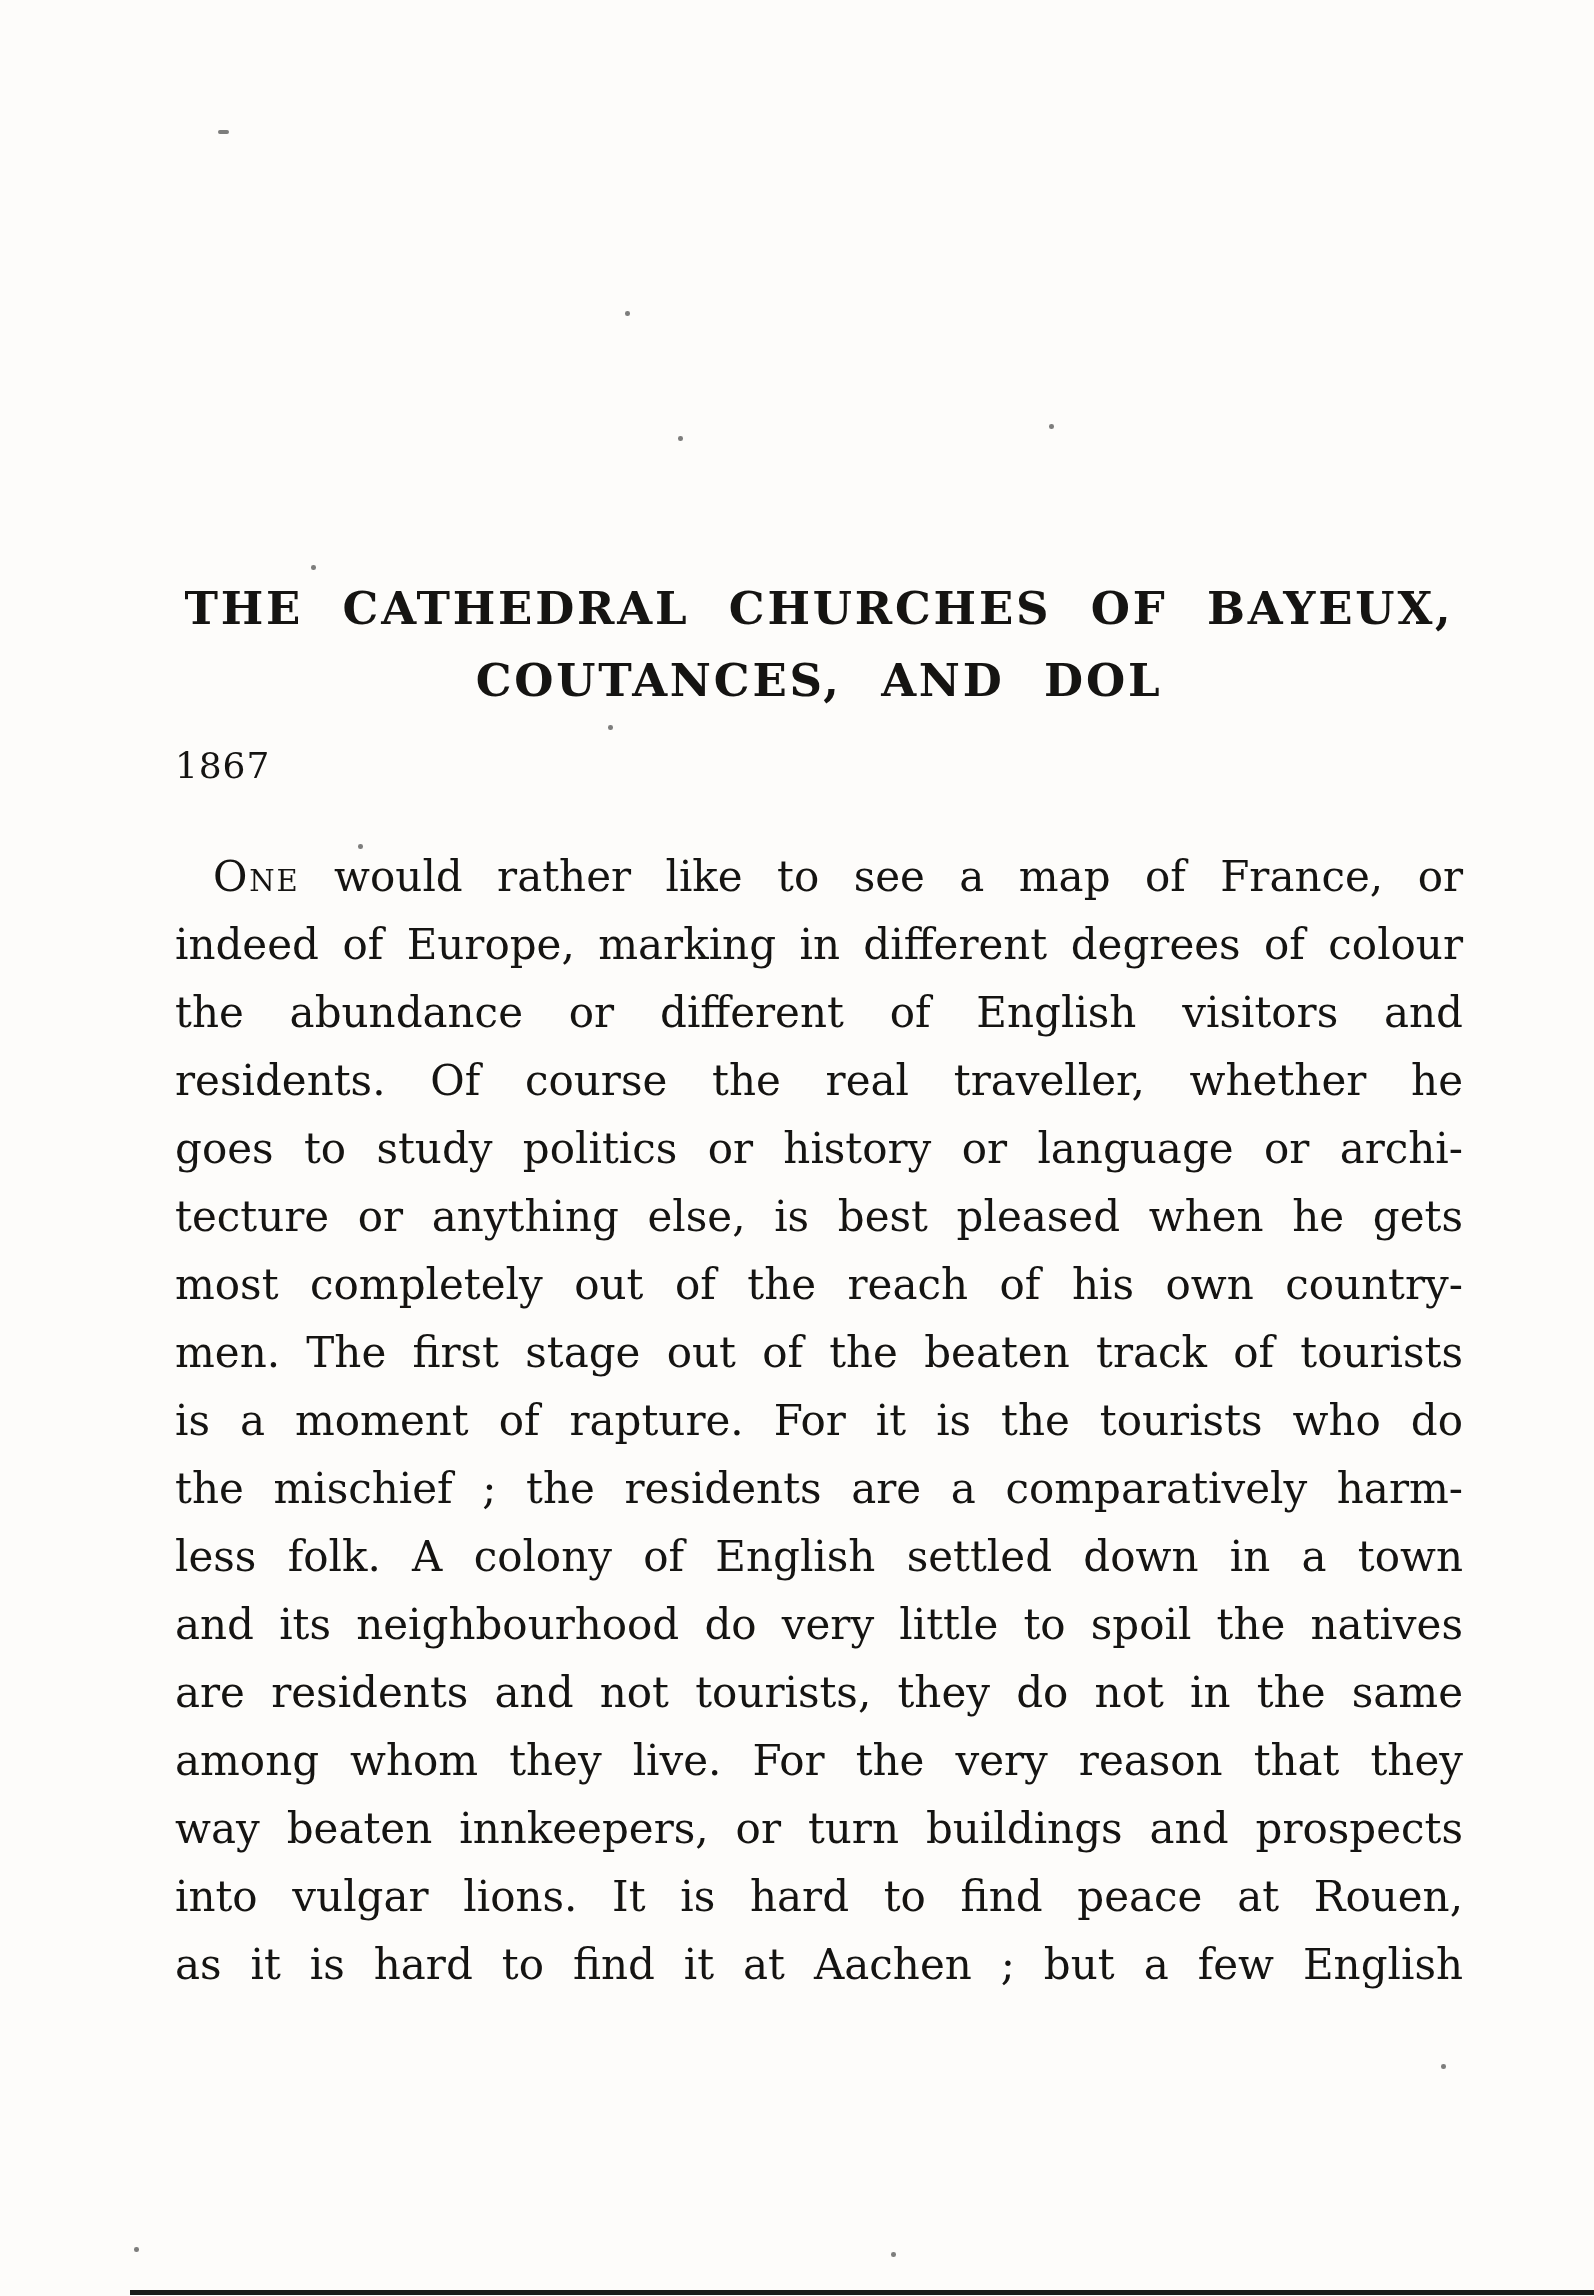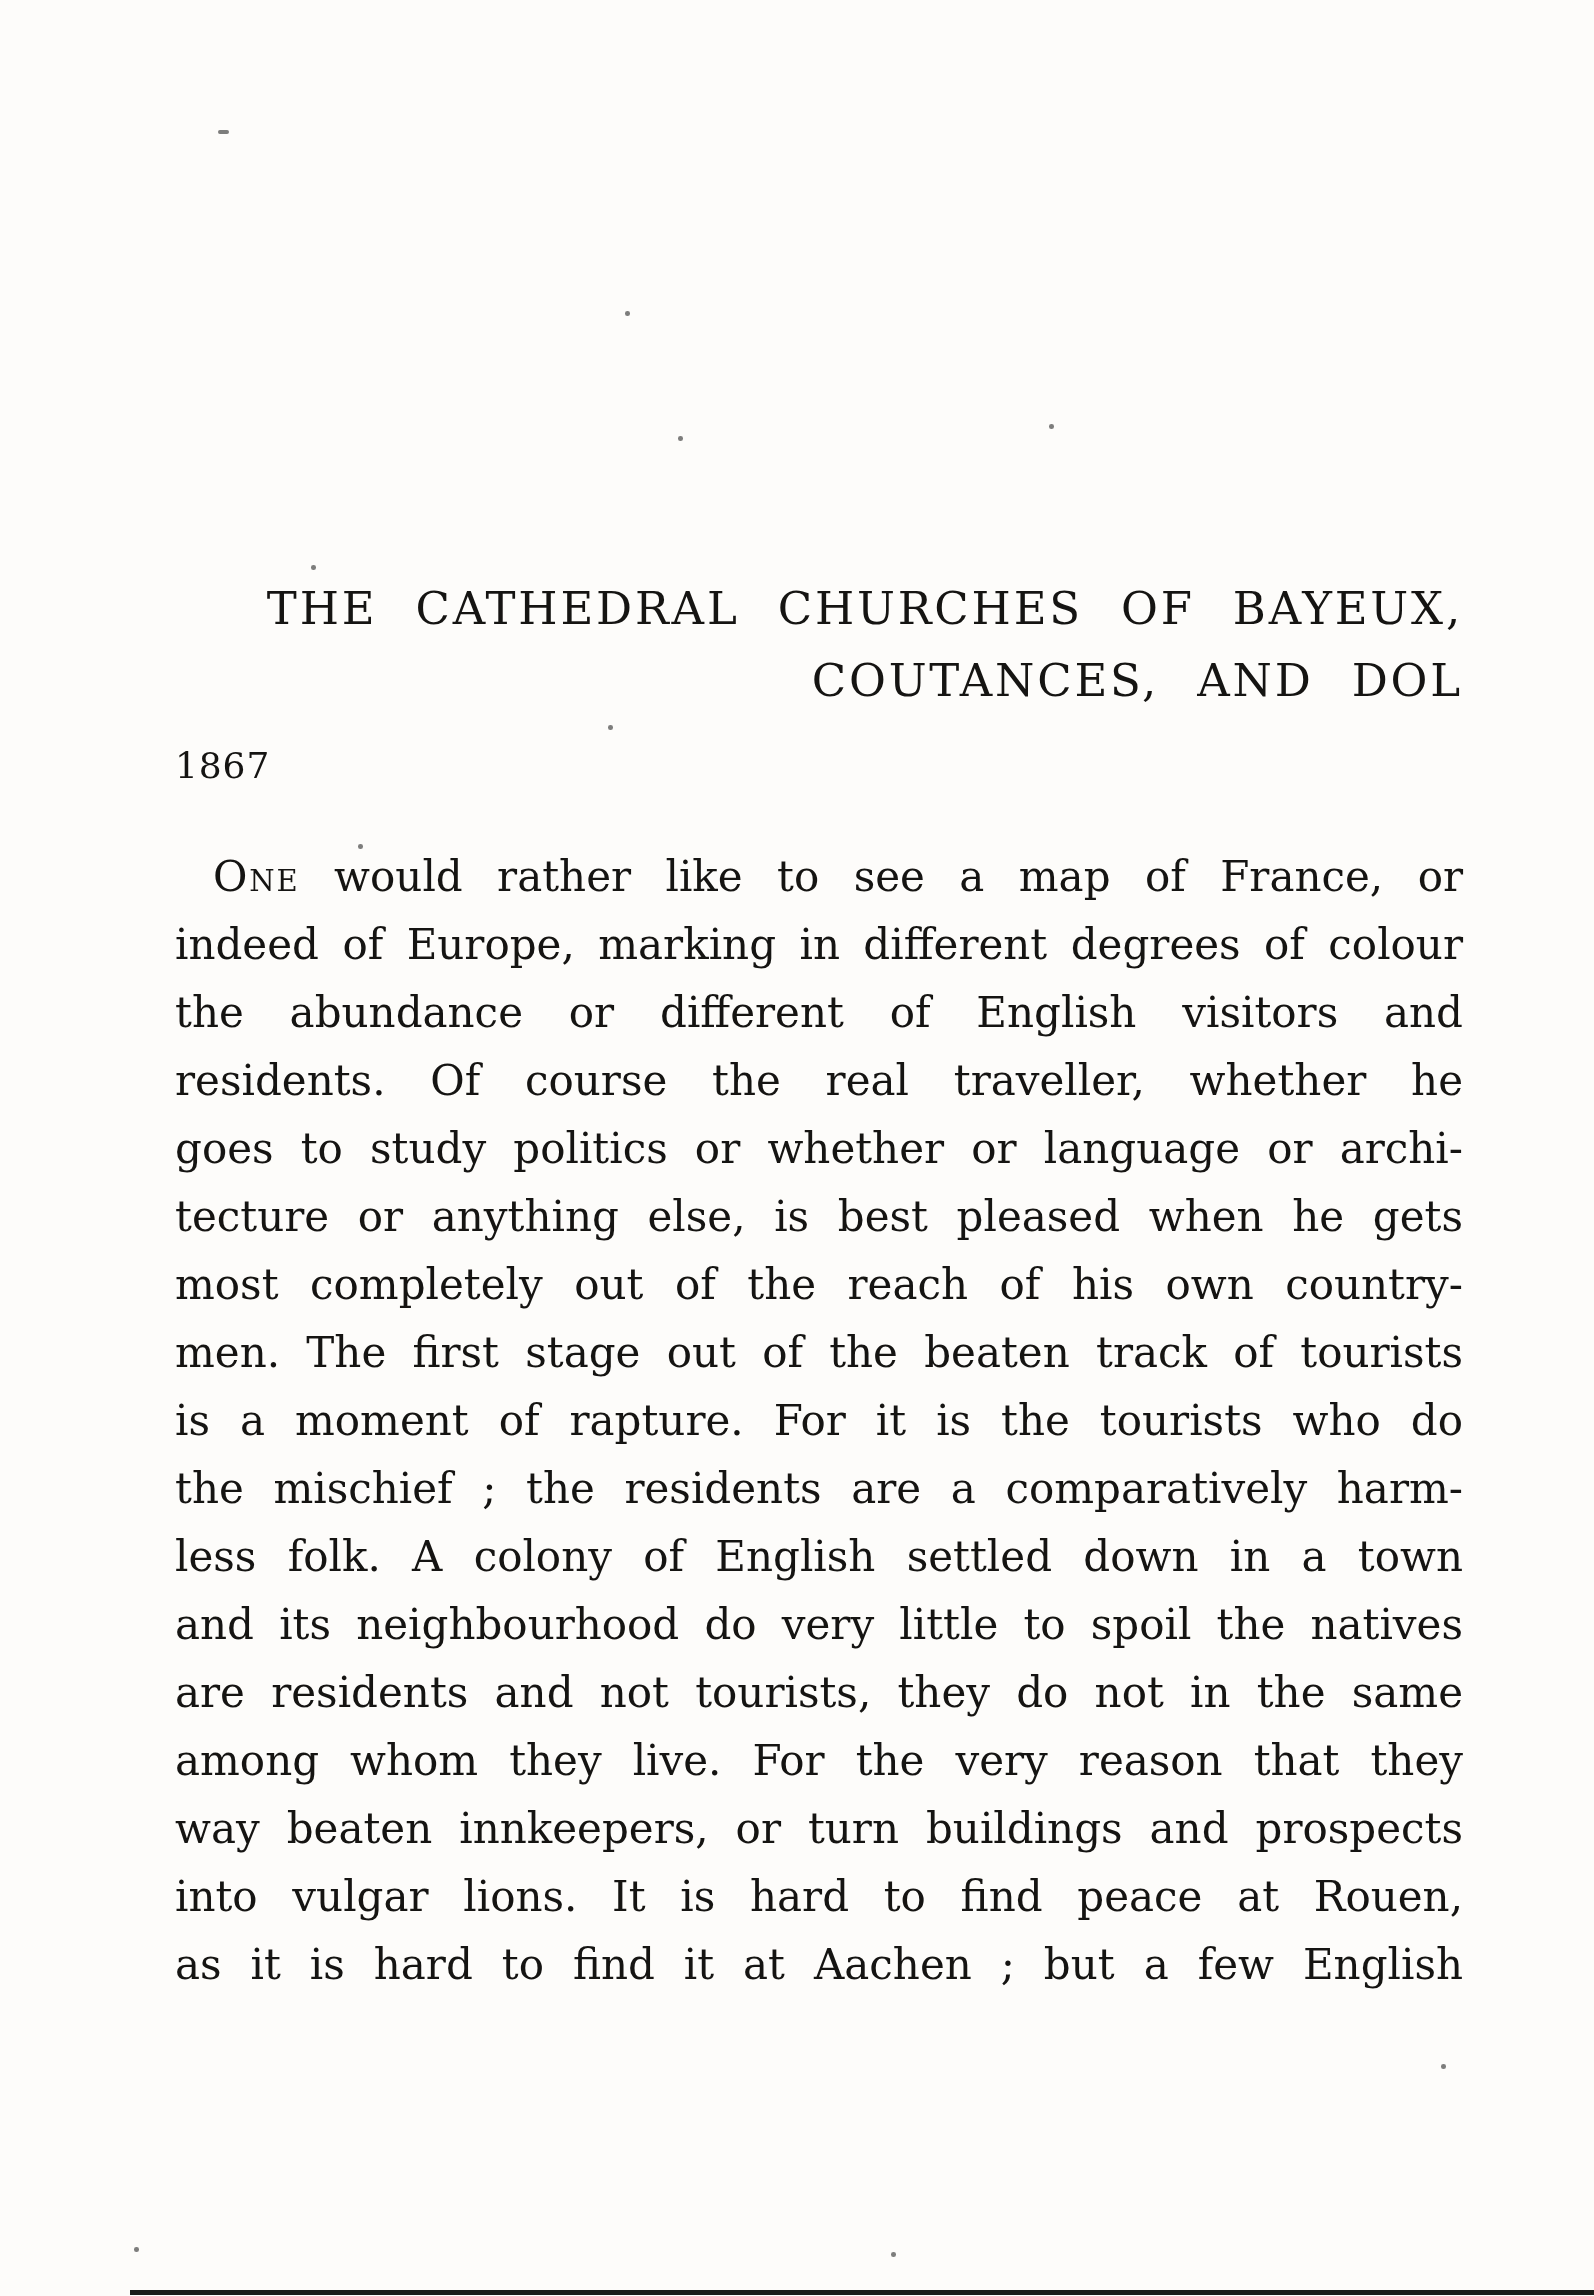--- a/index.html
+++ b/index.html
@@ -11,26 +11,26 @@
     color:#151412;
     font-family:"DejaVu Serif","Liberation Serif",serif;
     overflow:hidden;
   }
   .content{
     position:absolute;
     left:175px;top:573px;
     width:1288px;
   }
   .title{
-    text-align:right;
+    text-align:center;
     font-size:45px;
     line-height:72px;
     letter-spacing:2.8px;
     word-spacing:21px;
-    font-weight:400;
+    font-weight:700;
     margin:0;
   }
   .year{
     text-align:left;
     font-size:36px;
     line-height:45px;
     margin-top:26px;
     letter-spacing:0.9px;
   }
   .body-text{
@@ -91,21 +91,21 @@
     <div class="year">1867</div>
 
     <div class="body-text">
       <div class="line first">
         <span class="smallcaps">One</span>
         <span>would rather like to see a map of France, or</span>
       </div>
       <div class="line">indeed of Europe, marking in different degrees of colour</div>
       <div class="line">the abundance or different of English visitors and</div>
       <div class="line">residents. Of course the real traveller, whether he</div>
-      <div class="line">goes to study politics or whether or language or archi-</div>
+      <div class="line">goes to study politics or history or language or archi-</div>
       <div class="line">tecture or anything else, is best pleased when he gets</div>
       <div class="line">most completely out of the reach of his own country-</div>
       <div class="line">men. The first stage out of the beaten track of tourists</div>
       <div class="line">is a moment of rapture. For it is the tourists who do</div>
       <div class="line">the mischief ; the residents are a comparatively harm-</div>
       <div class="line">less folk. A colony of English settled down in a town</div>
       <div class="line">and its neighbourhood do very little to spoil the natives</div>
       <div class="line">are residents and not tourists, they do not in the same</div>
       <div class="line">among whom they live. For the very reason that they</div>
       <div class="line">way beaten innkeepers, or turn buildings and prospects</div>

